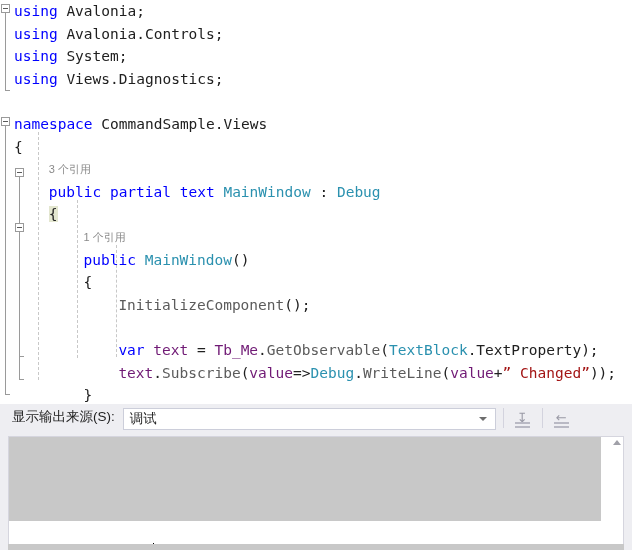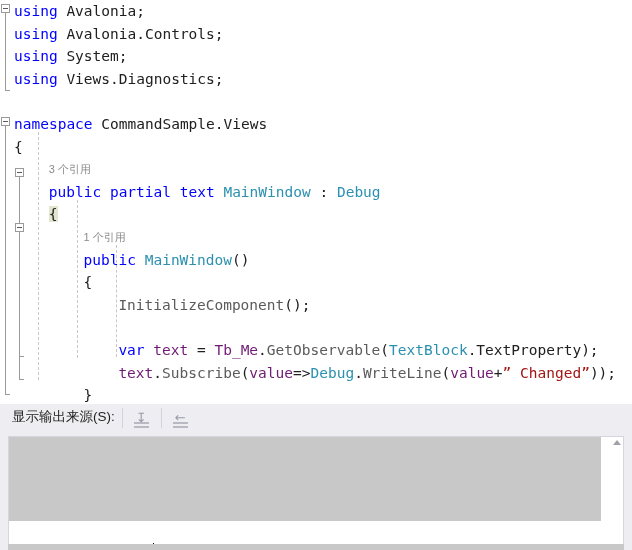--- a/index.html
+++ b/index.html
@@ -227,20 +227,24 @@
       <div class="codelens" style="left: 48.8px; top: 162.2px;">3 个引用</div>
       <div class="codelens" style="left: 83.6px; top: 230px;">1 个引用</div>
     </div>
 </div>
 
 <div id="output-panel">
 
   <div id="output-toolbar">
     <span id="src-label">显示输出来源(S):</span>
 
+    <div id="src-combo">
+      <span id="src-combo-value">调试</span>
+      <span id="src-combo-arrow"></span>
+    </div>
 
     <div class="tb-sep"></div>
 
     <div class="tb-btn">
       <span class="tb-arrow">↧</span>
       <span class="tb-lines">
           <i></i>
           <i></i>
         </span>
     </div>

